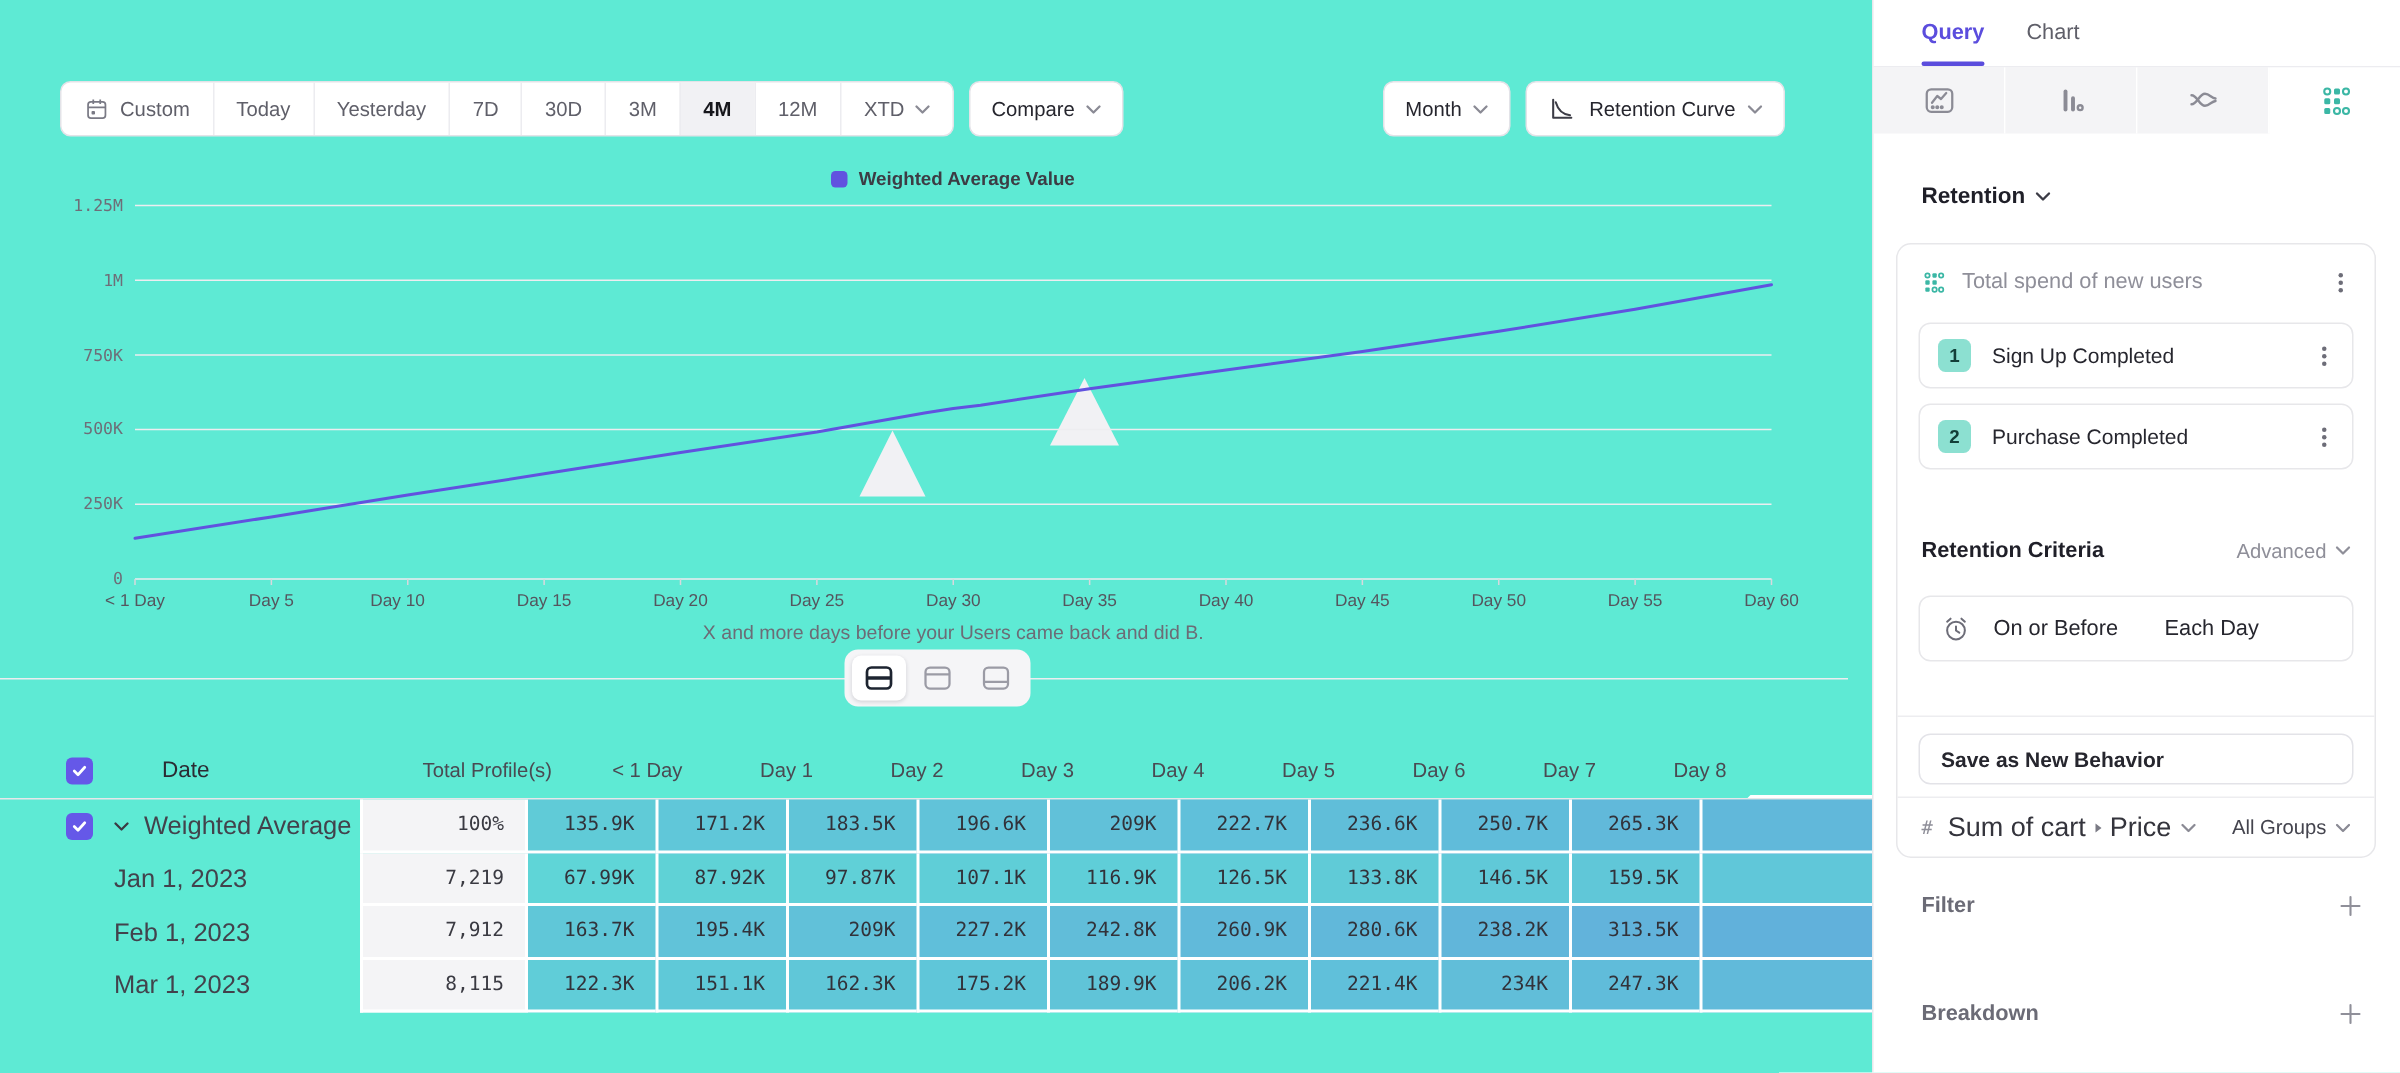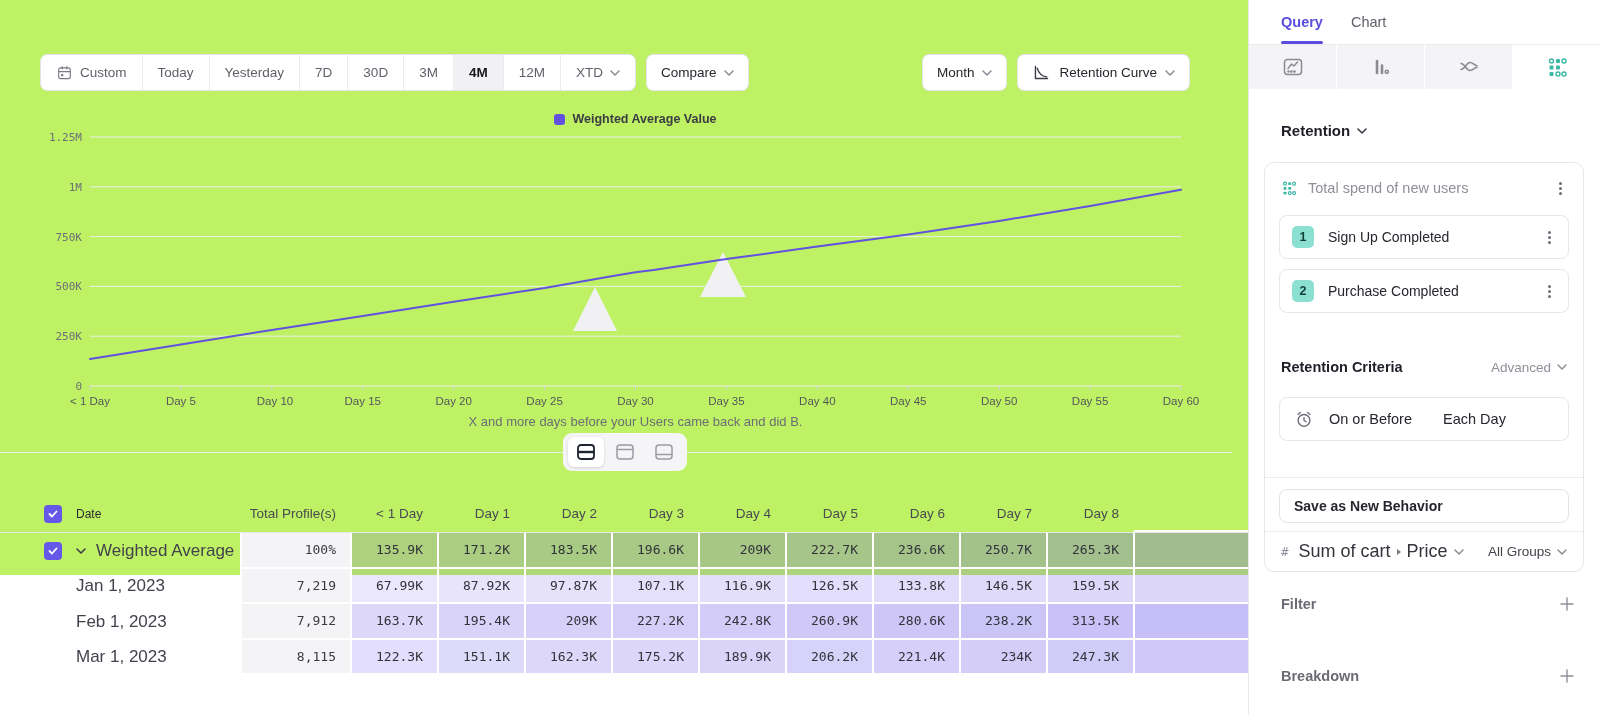--- a/index.html
+++ b/index.html
@@ -1,21 +1,21 @@
 <!DOCTYPE html>
 <html><head>
 <meta charset="utf-8">
 <style>
   html,body{margin:0;padding:0;width:1600px;height:715px;overflow:hidden;background:#fff;
     font-family:"Liberation Sans",sans-serif;color:#26262e;position:relative;}
   *{box-sizing:border-box;}
   svg{display:block;}
 
   
-  .main{position:absolute;left:0;top:0;width:1248px;height:575px;background:#bef264;}
+  .main{position:absolute;left:0;top:0;width:1248px;height:715px;background:#5eead4;}
 
   .toolbar{position:absolute;left:40px;top:54px;width:1150px;height:37px;display:flex;align-items:stretch;}
   .seg{display:flex;border:1px solid #e3e3e8;border-radius:7px;background:#fff;overflow:hidden;}
   .seg-item{display:flex;align-items:center;gap:7px;padding:0 15px;font-size:13.5px;color:#5f5f69;
     border-left:1px solid #ececf0;cursor:pointer;white-space:nowrap;}
   .seg-item:first-child{border-left:none;}
   .seg-item.sel{background:#f1f1f4;color:#17171c;font-weight:700;}
   .tbtn{display:flex;align-items:center;gap:8px;border:1px solid #e3e3e8;border-radius:7px;background:#fff;
     font-size:13.5px;color:#26262e;padding:0 14px;margin-left:10px;font-family:inherit;cursor:pointer;white-space:nowrap;}
   .spacer{flex:1;}
@@ -40,21 +40,21 @@
   .lt-btn svg{stroke:#9b9ba5;}
   .lt-btn.sel{background:#fff;box-shadow:0 1px 3px rgba(20,20,40,.16);}
   .lt-btn.sel svg{stroke:#1d2430;}
 
   
   .table{position:absolute;left:0;top:495px;width:1248px;}
   .trow{display:flex;height:35.5px;align-items:stretch;}
   .trow.thead{height:38px;border-bottom:1px solid #e7e7ea;}
   .c-check{width:32px;margin-left:44px;display:flex;align-items:center;}
   .cb{width:18px;height:18px;border-radius:4px;background:#6558e8;display:flex;align-items:center;justify-content:center;cursor:pointer;}
-  .h-date{width:164px;display:flex;align-items:center;font-size:12px;color:#2b2b33;}
+  .h-date{width:164px;display:flex;align-items:center;font-size:15px;color:#2b2b33;margin-left:32px;}
   .c-chev{width:20px;display:flex;align-items:center;cursor:pointer;}
   .c-label{width:144px;display:flex;align-items:center;font-size:17px;color:#42424c;white-space:nowrap;overflow:hidden;}
   .c-label.indent{width:164px;}
   .c-total{width:110px;display:flex;align-items:center;justify-content:flex-end;padding-right:14px;
     font-family:"DejaVu Sans Mono",monospace;font-size:13px;color:#3a3a42;background:#f4f4f6;
     border-left:2px solid #fff;border-bottom:2px solid #fff;}
   .c-val{width:87px;display:flex;align-items:center;justify-content:flex-end;padding-right:14px;
     font-family:"DejaVu Sans Mono",monospace;font-size:13px;color:#32323a;
     border-left:2px solid #fff;border-bottom:2px solid #fff;}
   .c-over{flex:1;border-left:2px solid #fff;border-bottom:2px solid #fff;}
@@ -202,21 +202,21 @@
         <line x1="727.3333333333333" x2="727.3333333333333" y1="249" y2="253" stroke="#d8d8dd" stroke-width="1"></line>
         <line x1="818.25" x2="818.25" y1="249" y2="253" stroke="#d8d8dd" stroke-width="1"></line>
         <line x1="909.1666666666667" x2="909.1666666666667" y1="249" y2="253" stroke="#d8d8dd" stroke-width="1"></line>
         <line x1="1000.0833333333333" x2="1000.0833333333333" y1="249" y2="253" stroke="#d8d8dd" stroke-width="1"></line>
         <line x1="1091" x2="1091" y1="249" y2="253" stroke="#d8d8dd" stroke-width="1"></line>
         <polyline points="0.0,221.9 90.9,207.6 181.8,193.0 272.8,178.9 363.7,164.7 454.6,151.0 527.3,138.2 545.5,135.3 563.7,133.1 636.4,122.1 727.3,109.6 818.3,97.4 909.2,83.9 1000.1,69.1 1091.0,52.8" fill="none" stroke="#6152df" stroke-width="2" stroke-linejoin="round" stroke-linecap="round"></polyline>
       </svg>
     <div id="xlabels">
         <div class="xlab" style="left: 0px;">&lt; 1 Day</div>
         <div class="xlab" style="left: 90.9167px;">Day 5</div>
-        <div class="xlab" style="left: 185px;">Day 10</div>
+        <div class="xlab" style="left: 175px;">Day 10</div>
         <div class="xlab" style="left: 272.75px;">Day 15</div>
         <div class="xlab" style="left: 363.667px;">Day 20</div>
         <div class="xlab" style="left: 454.583px;">Day 25</div>
         <div class="xlab" style="left: 545.5px;">Day 30</div>
         <div class="xlab" style="left: 636.417px;">Day 35</div>
         <div class="xlab" style="left: 727.333px;">Day 40</div>
         <div class="xlab" style="left: 818.25px;">Day 45</div>
         <div class="xlab" style="left: 909.167px;">Day 50</div>
         <div class="xlab" style="left: 1000.08px;">Day 55</div>
         <div class="xlab" style="left: 1091px;">Day 60</div>

